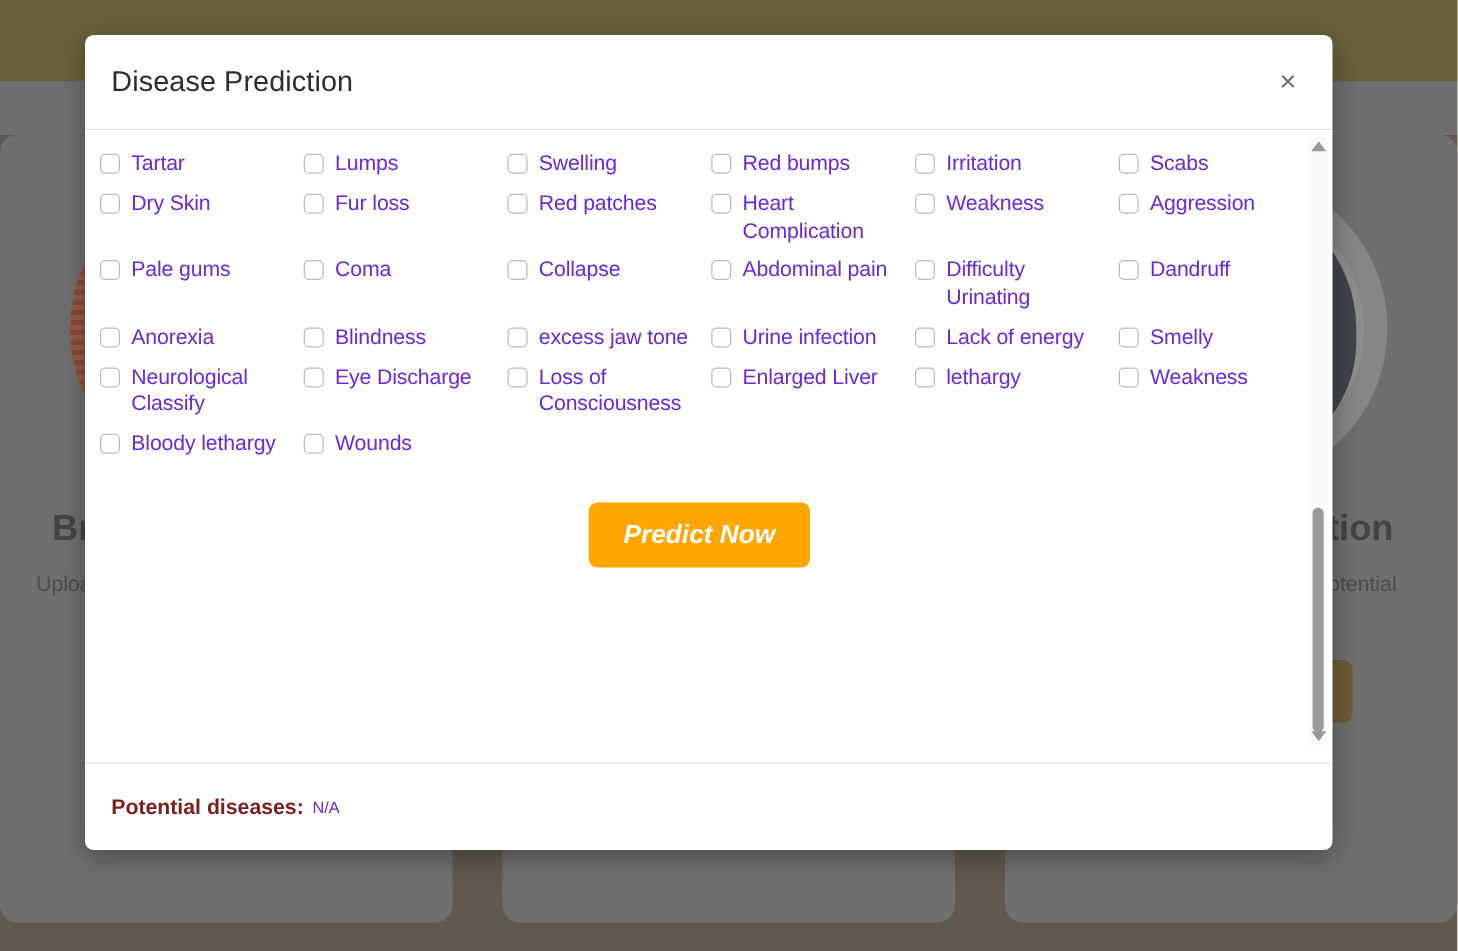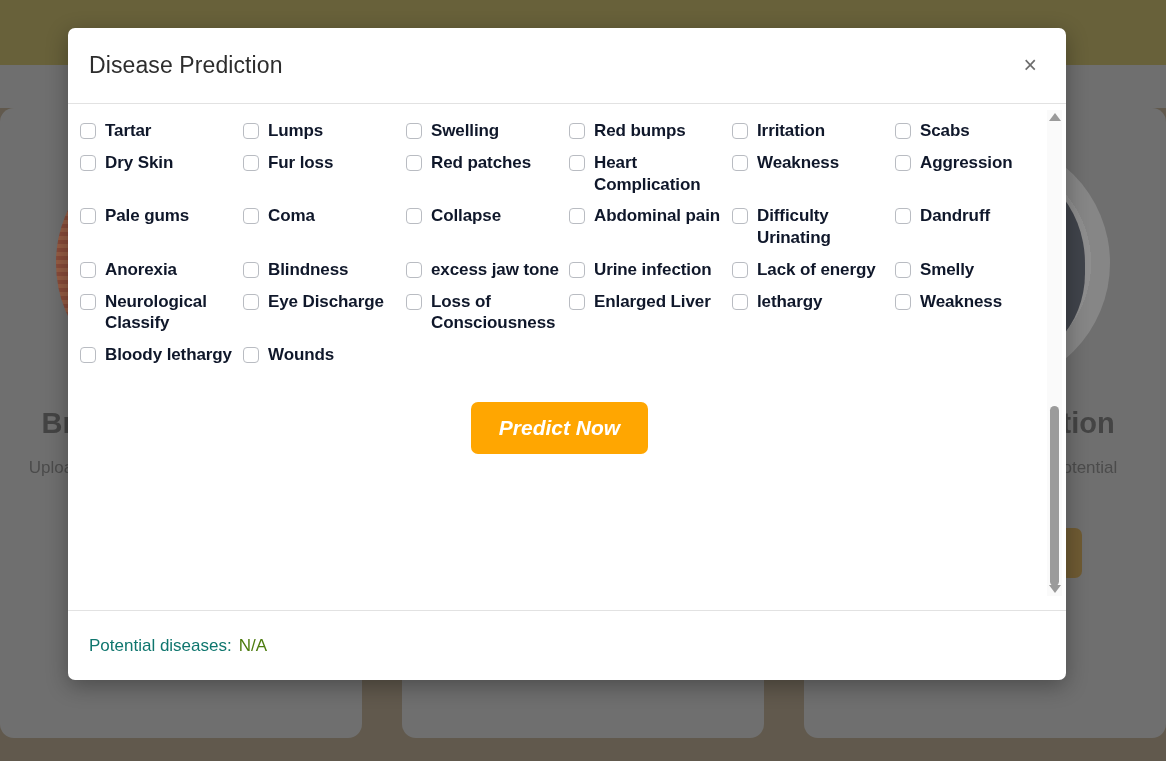--- a/index.html
+++ b/index.html
@@ -197,22 +197,22 @@
     border: 1px solid #b9bcc2;
     border-radius: 4px;
     background: #fff;
     cursor: pointer;
     appearance: none;
     -webkit-appearance: none;
   }
   .cbx:checked { background:#f5a201; border-color:#f5a201; }
   .symptom-label {
     font-size: 17px;
-    font-weight: 700;
-    color: #0f172a;
+    font-weight: 400;
+    color: #6d28d9;
     line-height: 1.28;
     letter-spacing: -.1px;
   }
 
   .predict-wrap {
     display: flex;
     justify-content: center;
     margin-top: 36px;
     padding-bottom: 18px;
   }
@@ -276,28 +276,28 @@
   .modal-footer {
     flex: none;
     height: 70px;
     border-top: 1px solid #e2e2e2;
     display: flex;
     align-items: center;
     padding: 0 21px;
   }
   .footer-label {
     font-size: 17px;
+    font-weight: 700;
+    color: #7f1d1d;
+    text-align: right;
+  }
+  .footer-value {
+    font-size: 13px;
     font-weight: 400;
-    color: #0f766e;
-    text-align: right;
-  }
-  .footer-value {
-    font-size: 17px;
-    font-weight: 400;
-    color: #4d7c0f;
+    color: #6d28d9;
     margin-left: 7px;
   }
 </style>
 </head>
 <body>
 
 <div id="page-root">
 
   <div class="bg-band-top"></div>
   <div class="bg-band-mid"></div>

